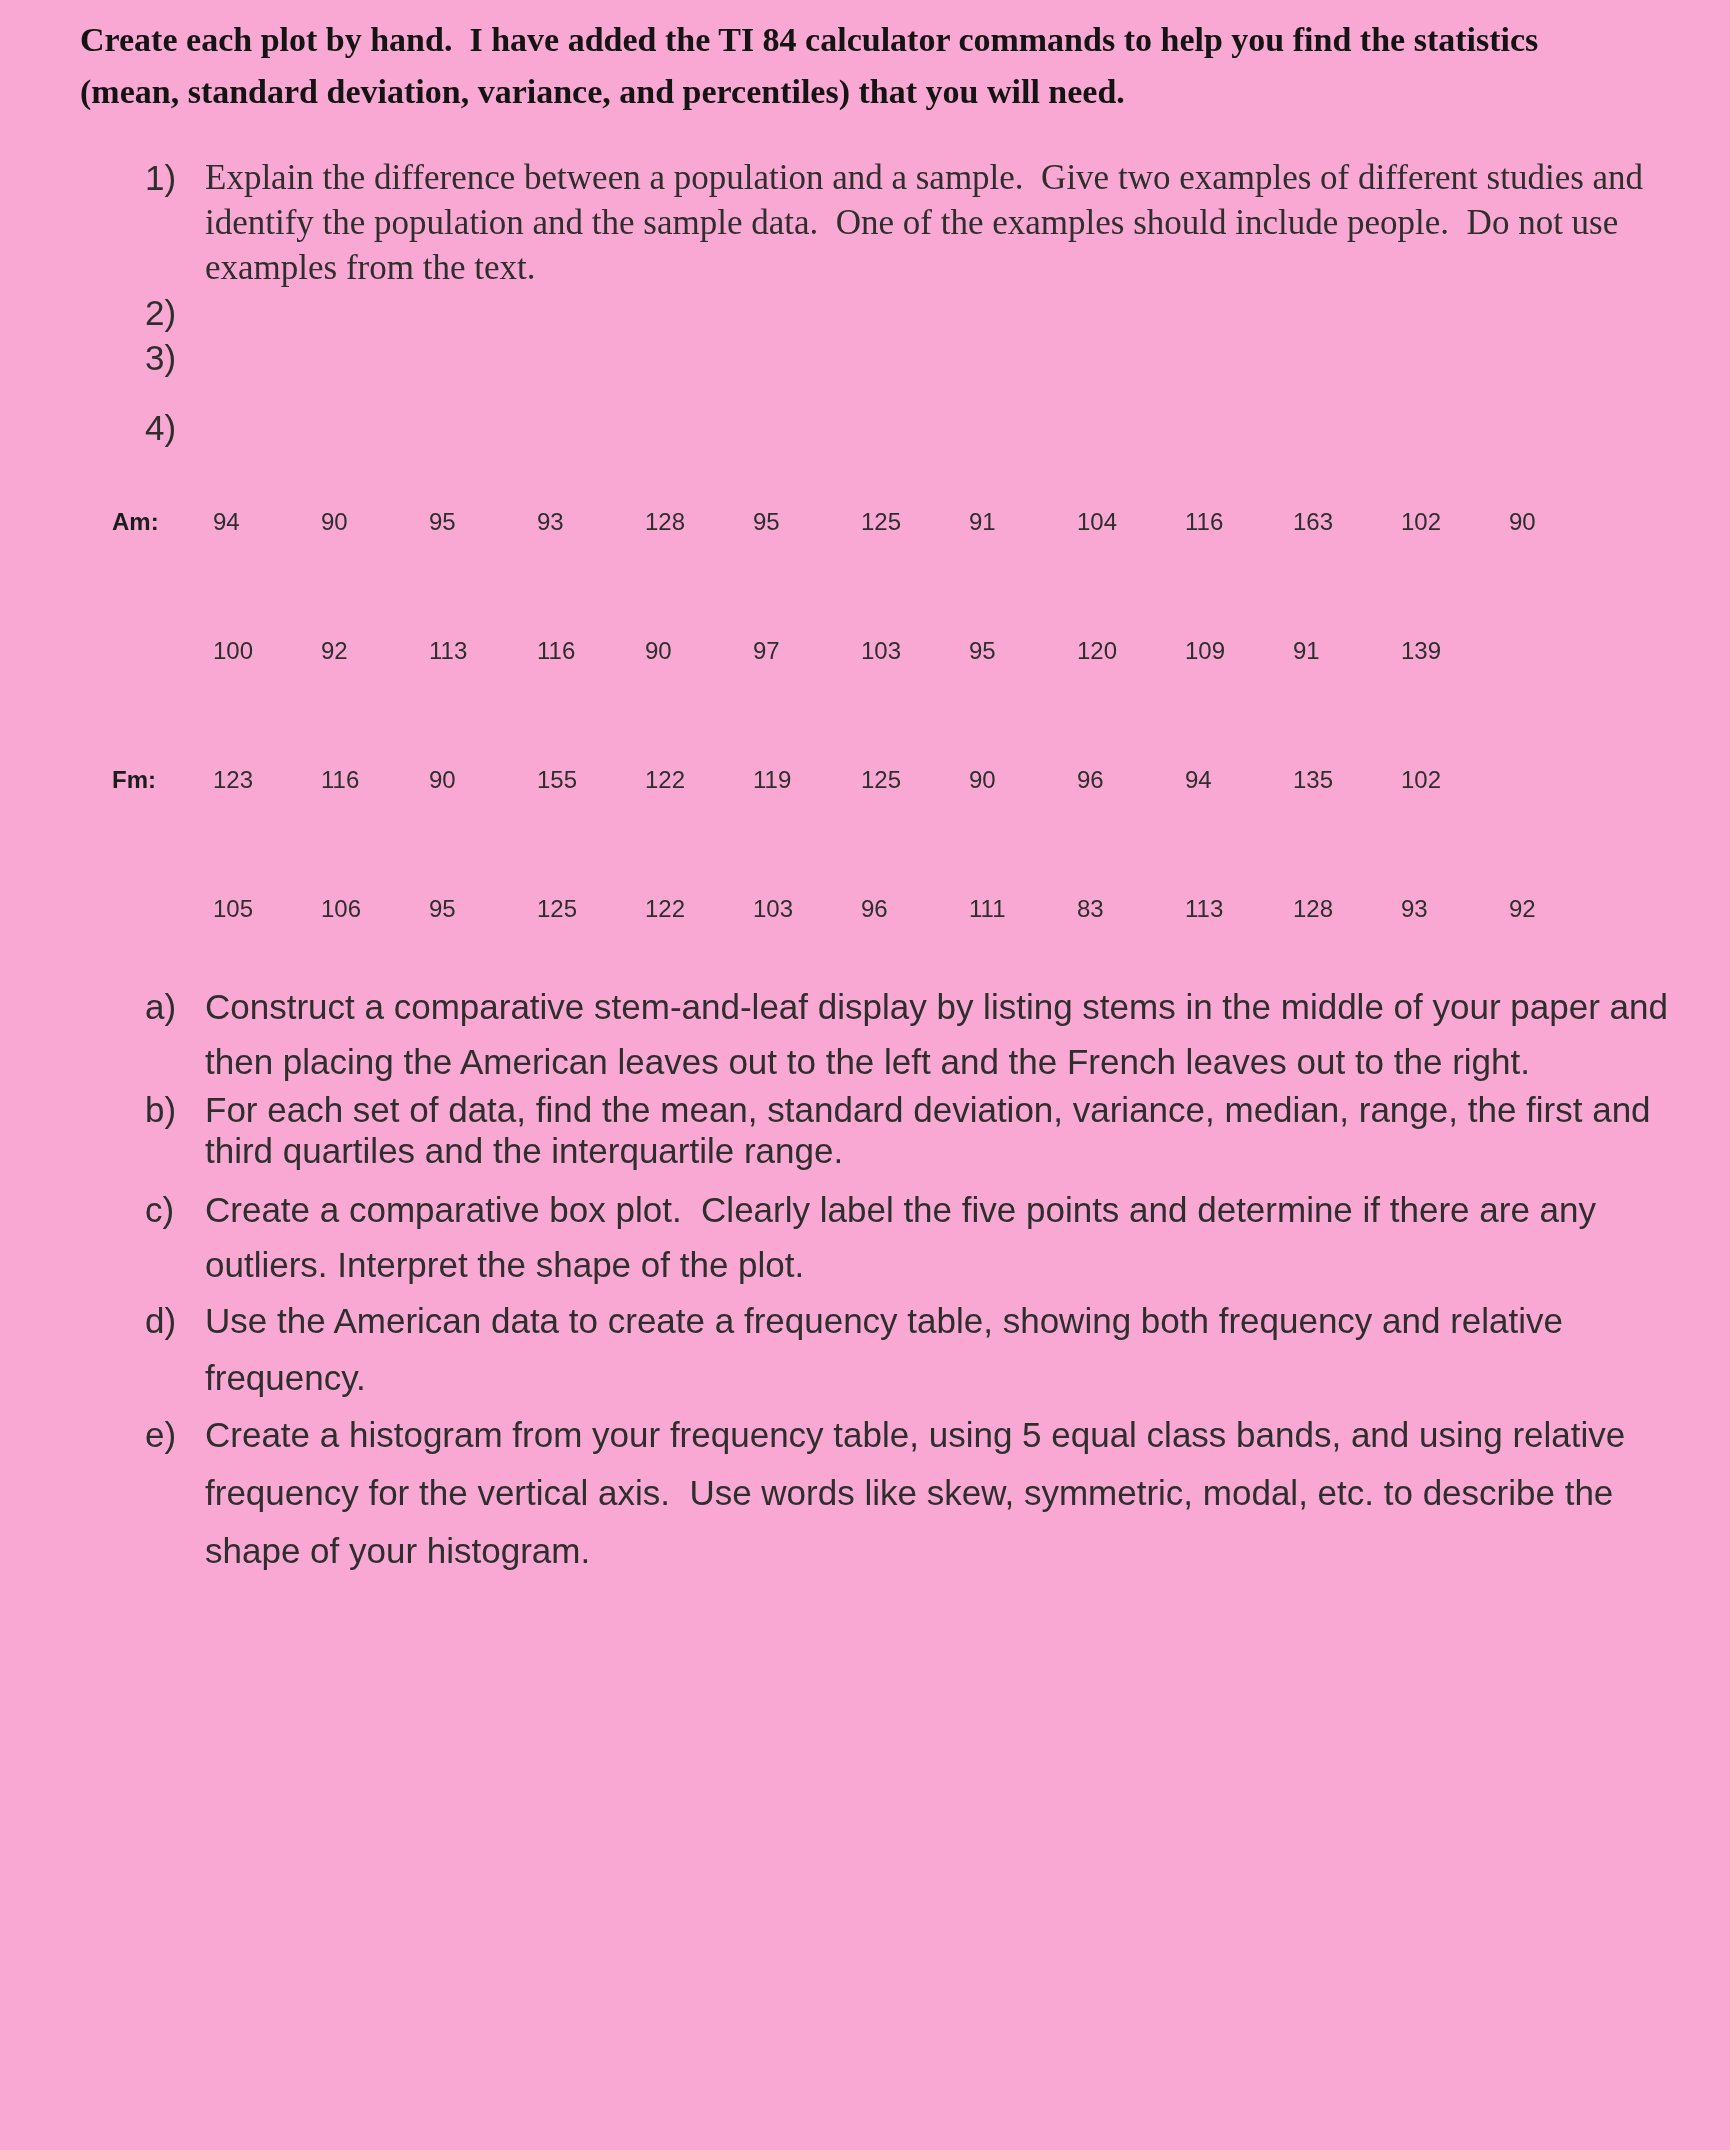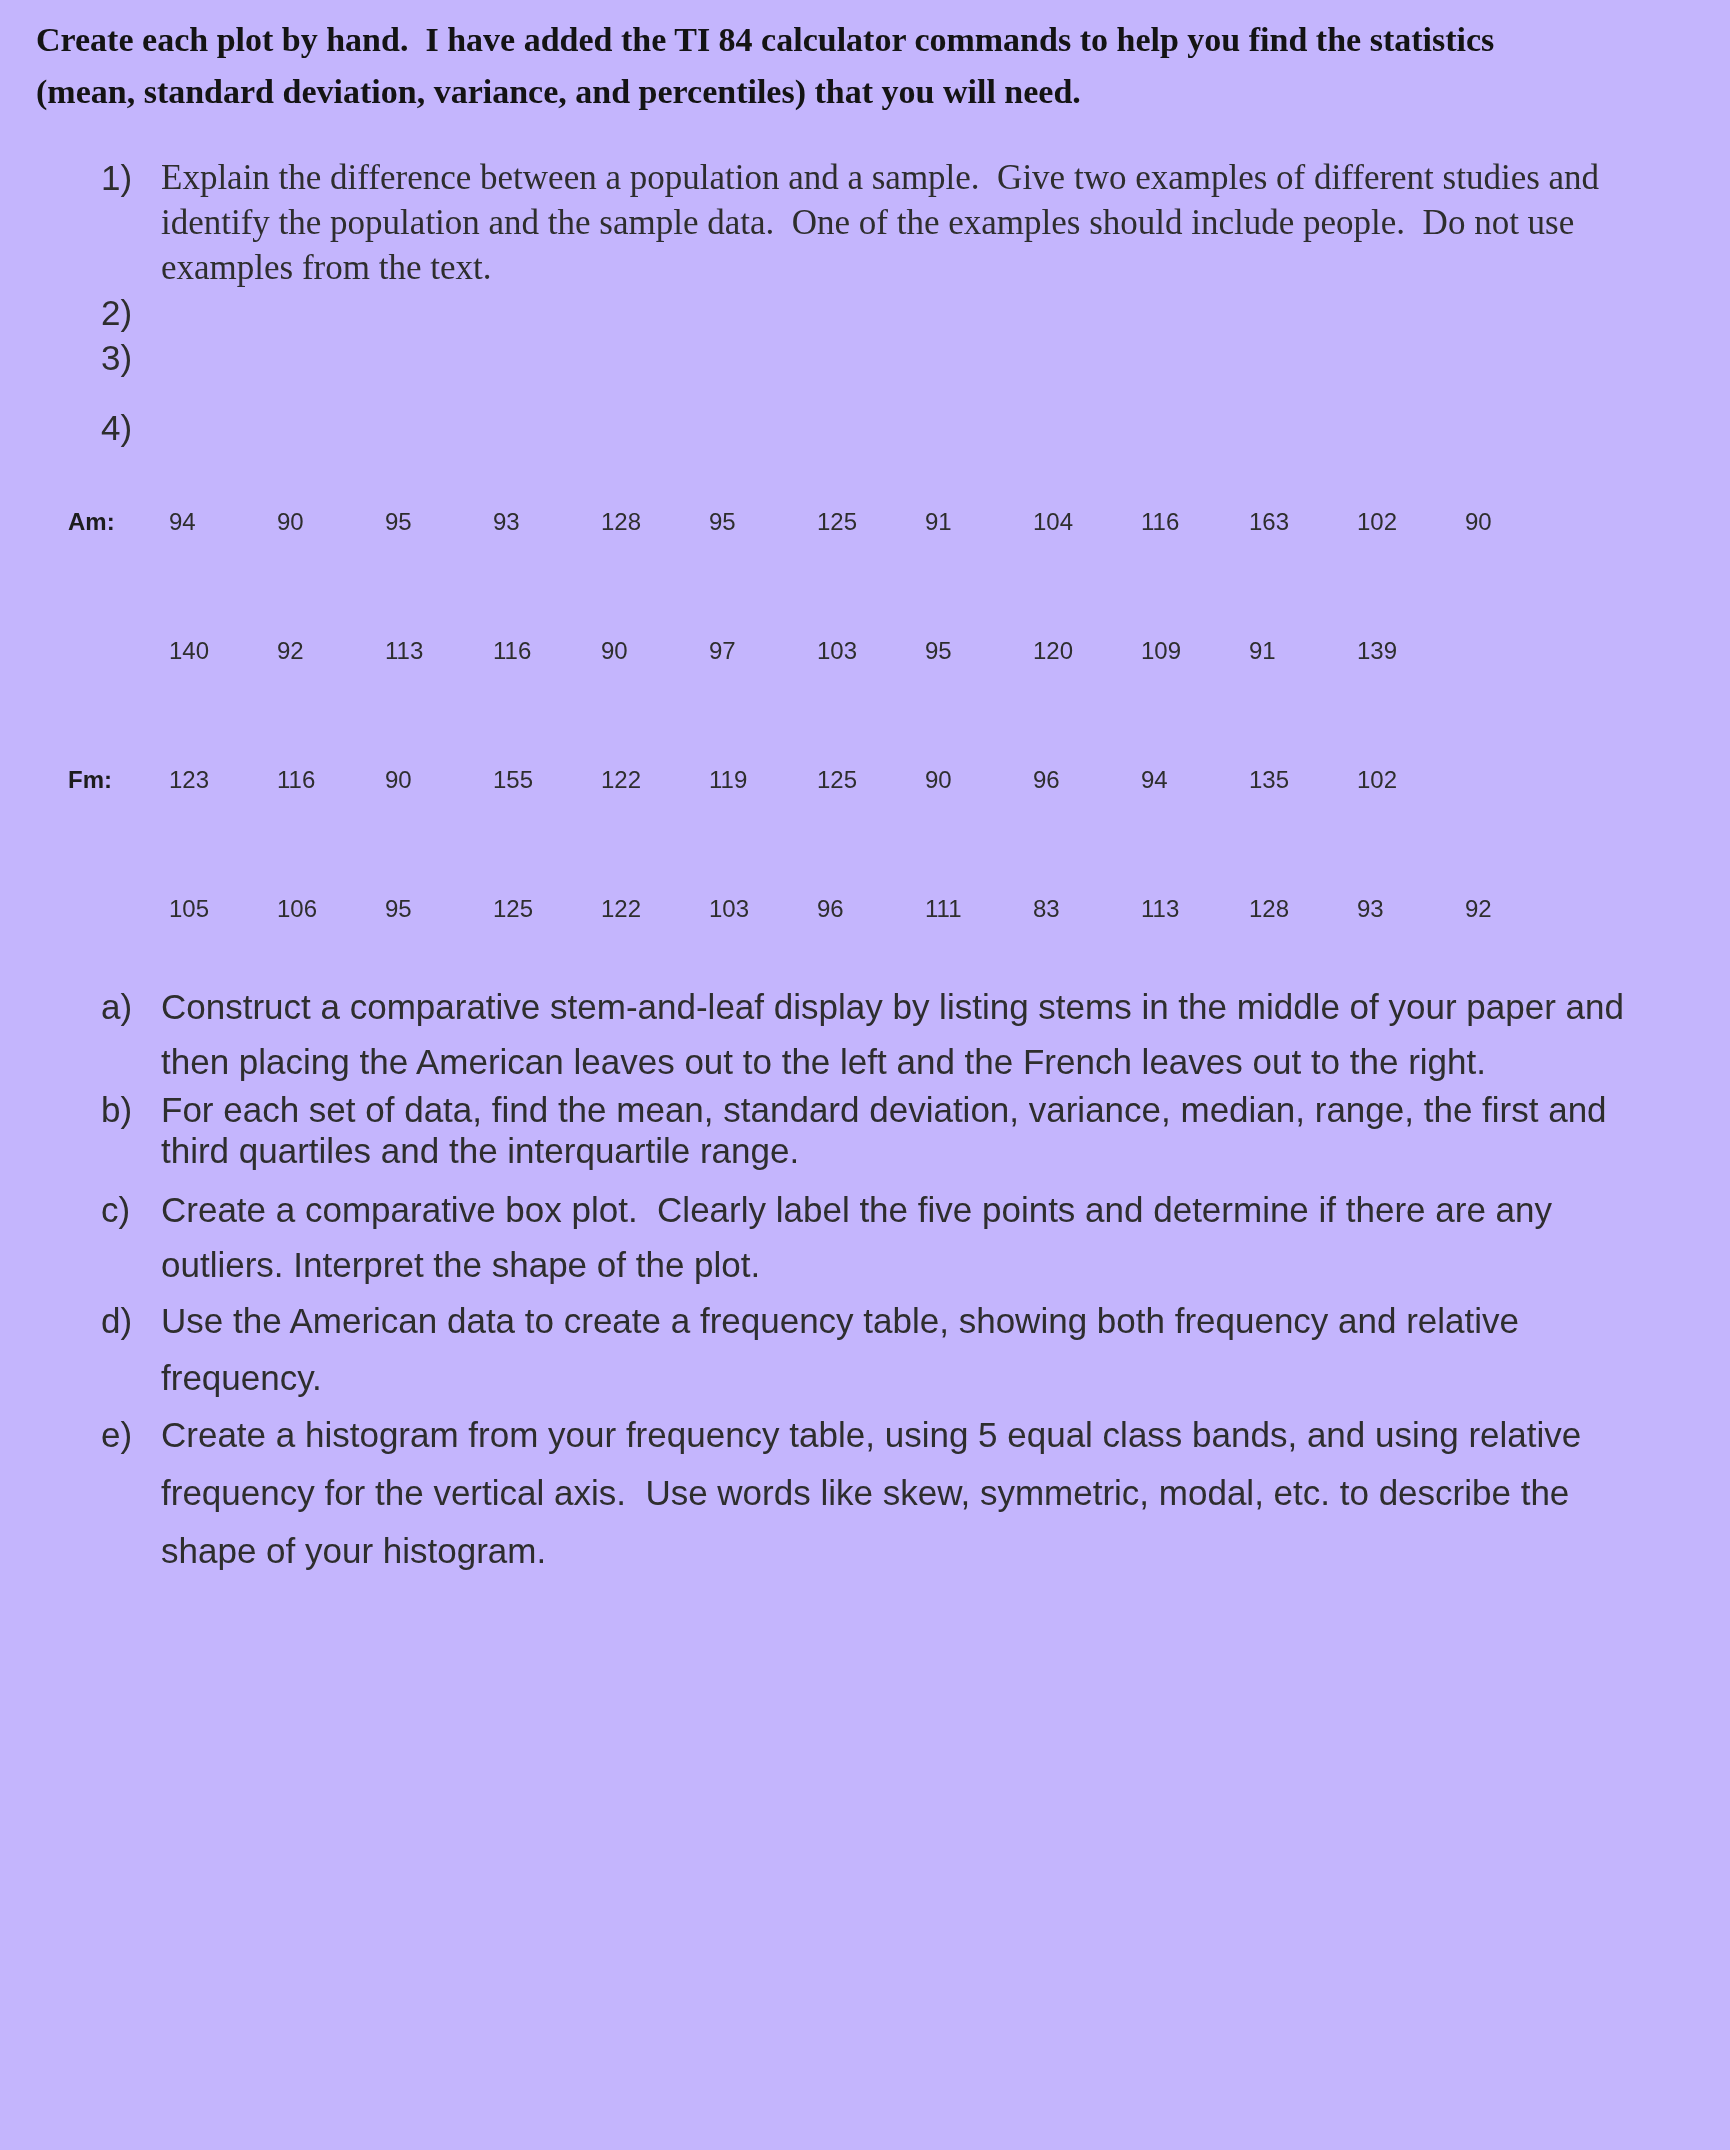--- a/index.html
+++ b/index.html
@@ -4,26 +4,27 @@
 <style>
   html, body {
     margin: 0;
     padding: 0;
     background: #ffffff;
   }
   .page {
     position: relative;
     width: 1731px;
     height: 2151px;
-    background: #c4b5fd;
+    background: #f9a8d4;
     overflow: hidden;
     font-family: "Liberation Sans", sans-serif;
     color: #2e2e2e;
     box-sizing: border-box;
     padding-top: 13.7px;
+    padding-left: 44px;
   }
   .header {
     margin: 0 0 0 36px;
     width: 1562px;
     font-family: "Liberation Serif", serif;
     font-weight: 700;
     font-size: 34px;
     line-height: 52px;
     color: #141414;
     white-space: pre-wrap;
@@ -122,21 +123,21 @@
           <span class="cell">104</span>
           <span class="cell">116</span>
           <span class="cell">163</span>
           <span class="cell">102</span>
           <span class="cell">90</span>
         </span>
     </div>
     <div class="drow">
       <span class="dlabel"></span>
       <span class="cells" style="display:flex;">
-          <span class="cell">140</span>
+          <span class="cell">100</span>
           <span class="cell">92</span>
           <span class="cell">113</span>
           <span class="cell">116</span>
           <span class="cell">90</span>
           <span class="cell">97</span>
           <span class="cell">103</span>
           <span class="cell">95</span>
           <span class="cell">120</span>
           <span class="cell">109</span>
           <span class="cell">91</span>

